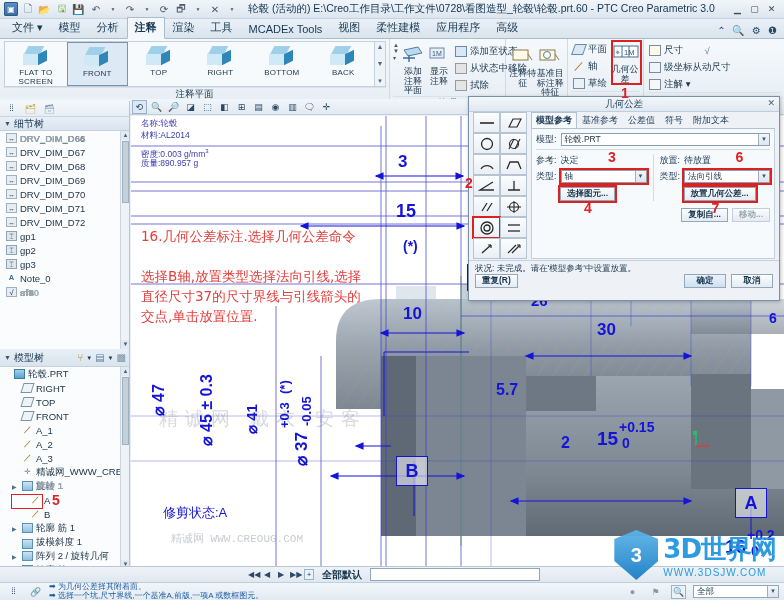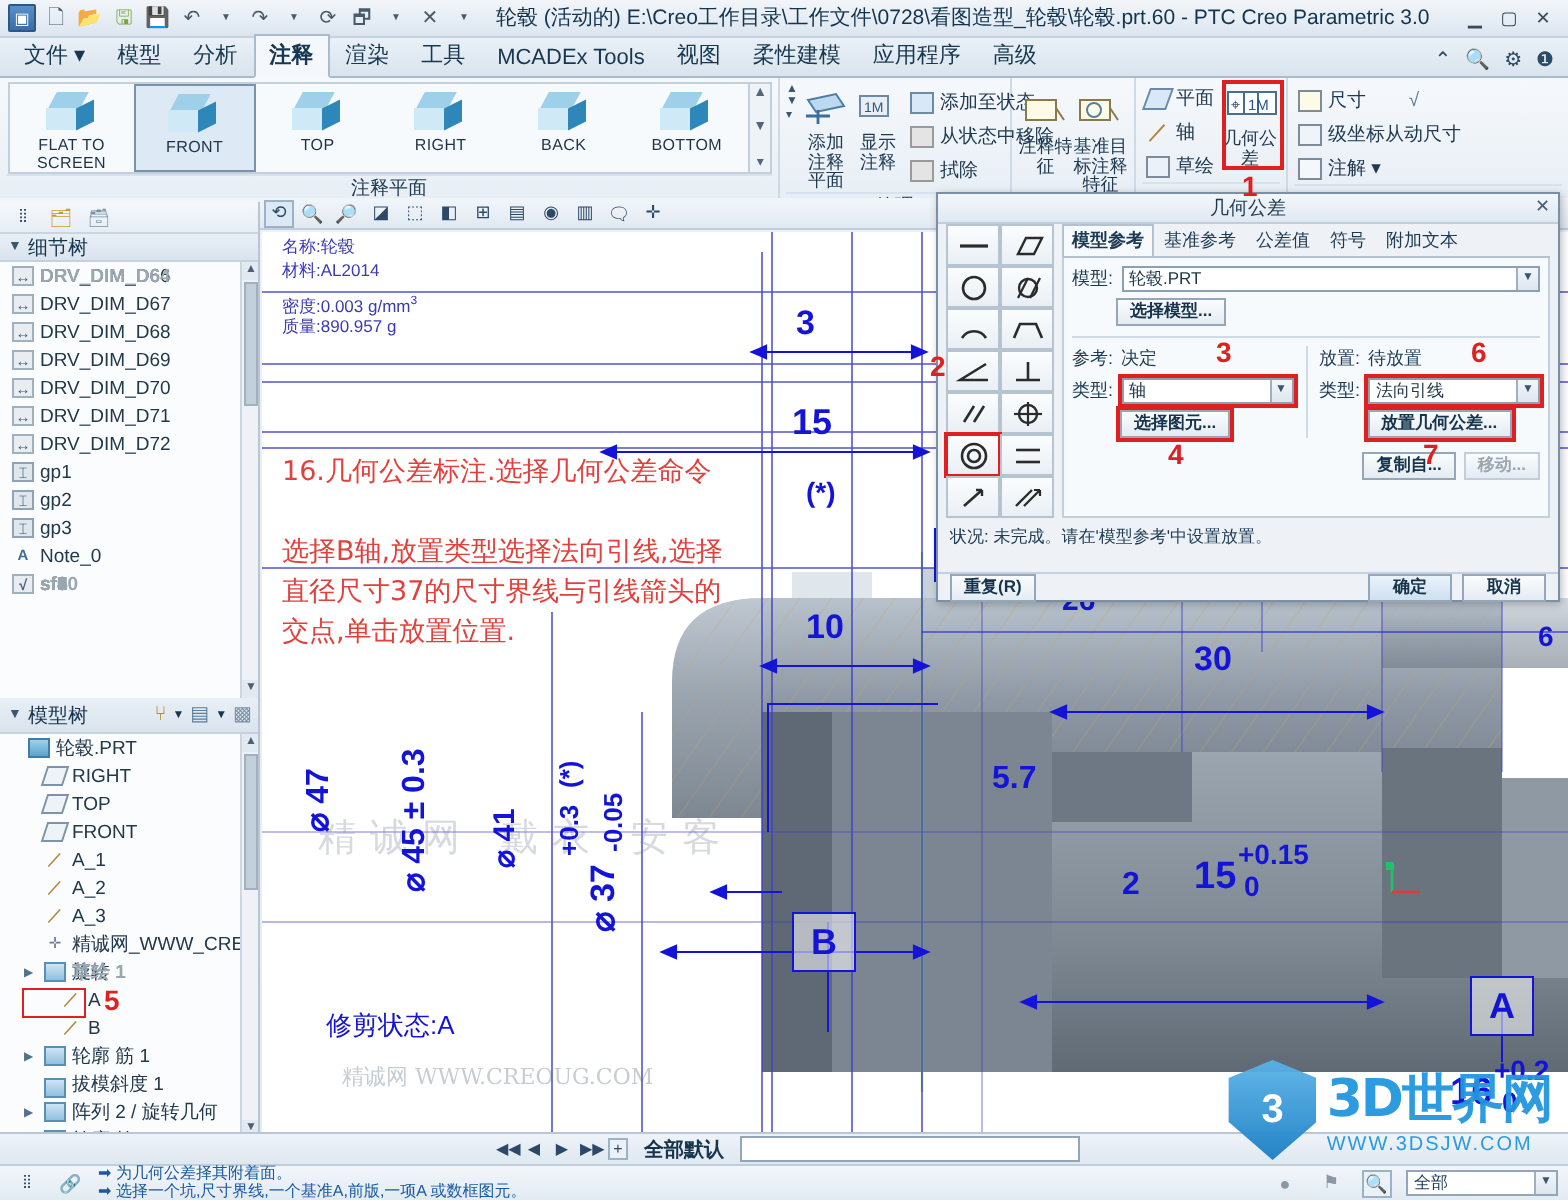--- a/index.html
+++ b/index.html
@@ -186,36 +186,36 @@
      font-size:6px; text-align:center; line-height:11px; color:#3a5771;}
   .fbtn { height:14px; background:linear-gradient(#fbfdfe,#e4ebf2);
      border:1px solid #94a7ba; font-size:8.5px; color:#16344c;
      display:inline-flex; align-items:center; justify-content:center; padding:0 6px;
      font-weight:bold; }
   .fbtn.dis { color:#9aa6b0; border-color:#c2cedb; }
   .redbox { outline:2px solid #e02020; outline-offset:0px; }
   .rednum { position:absolute; color:#e02020; font-size:14px; font-weight:bold;
      font-family:"Liberation Sans",sans-serif; }
   .dlg-status { font-size:8.5px; color:#1d3a52; padding:2px 6px; }
-  .dlg-foot { position:absolute; left:0; bottom:0; width:100%; height:14px;
+  .dlg-foot { position:absolute; left:0; bottom:0; width:100%; height:40px;
      border-top:1px solid #c4d1de; display:flex; align-items:center; padding:0 6px; }
 
   
   .bottombar { position:absolute; left:0; top:566px; width:784px; height:16px;
      background:linear-gradient(#eef3f8,#dfe7f0); border-top:1px solid #b9c7d5;
      display:flex; align-items:center; gap:4px; padding-left:248px; }
   .navbtn { font-size:8px; color:#2c4a68; width:10px; text-align:center; }
   .combo-small { height:13px; min-width:170px; background:#fff; border:1px solid #93a6b9;
      font-size:9px; color:#1d3a52; display:flex; align-items:center; padding-left:4px;}
   .statusbar { position:absolute; left:0; top:582px; width:784px; height:18px;
      background:linear-gradient(#f2f6fa,#e2eaf2); border-top:1px solid #c0cedc;
      display:flex; align-items:center; gap:5px; padding:0 5px; }
   .msg { font-size:8px; color:#1b5aa0; line-height:8.5px; }
   .status-right { margin-left:auto; display:flex; align-items:center; gap:6px; }
-  .sel-combo { width:76px; height:13px; background:#fff; border:1px solid #93a6b9;
+  .sel-combo { width:86px; height:13px; background:#fff; border:1px solid #93a6b9;
      font-size:8.5px; color:#1d3a52; display:flex; align-items:center; padding-left:3px;
      position:relative;}
 
   .logo3d { position:absolute; right:8px; bottom:20px; display:flex;
      align-items:center; gap:5px; opacity:.95; }
   .logo-shield { width:44px; height:50px; background:linear-gradient(#5bb4e8,#1a7ec4);
      clip-path: polygon(50% 0,100% 18%,100% 62%,50% 100%,0 62%,0 18%);
      display:flex; align-items:center; justify-content:center; }
   .logo-shield span { color:#fff; font-size:20px; font-weight:bold; }
   .logo-txt { font-family:"DejaVu Sans",sans-serif; font-weight:bold;
@@ -306,29 +306,29 @@
               <i class="f3"></i>
             </div>
           <div class="vlbl">RIGHT</div>
         </div>
         <div class="vitem">
           <div class="cube">
               <i class="f1"></i>
               <i class="f2"></i>
               <i class="f3"></i>
             </div>
-          <div class="vlbl">BACK</div>
+          <div class="vlbl">BOTTOM</div>
         </div>
         <div class="vitem">
           <div class="cube">
               <i class="f1"></i>
               <i class="f2"></i>
               <i class="f3"></i>
             </div>
-          <div class="vlbl">BOTTOM</div>
+          <div class="vlbl">BACK</div>
         </div>
         <div class="gal-scroll">
           <span>▲</span>
           <span>▼</span>
           <span>▾</span>
         </div>
       </div>
       <div class="rlabel">注释平面</div>
     </div>
 
@@ -639,21 +639,21 @@
       <div class="gtolcell" style="width:42px; font-size:16px;">0.1</div>
       <div class="gtolcell" style="width:30px; font-size:16px;">A</div>
     </div>
 
     <div class="datum" style="left:265px; top:340px; width:32px; height:30px; font-size:18px;">B</div>
 
     <div class="datum" style="left:604px; top:372px; width:32px; height:30px; font-size:18px;">A</div>
 
     <div class="dim" style="left:32px; top:388px; font-size:13px; font-weight:normal;">修剪状态:A</div>
 
-    <div class="wm" style="left:40px; top:415px; font-size:11px; color:rgba(90,110,130,.35);">精诚网 WWW.CREOUG.COM</div>
+    <div class="wm" style="left:40px; top:415px; font-size:11px; color:rgba(90,110,130,.35);font-family:Liberation Mono, monospace;">精诚网 WWW.CREOUG.COM</div>
   </div>
 
   <div class="leftcol">
     <div class="treetoolbar">
       <span class="tbtn">⦙⦙</span>
       <span class="tbtn" style="color:#c79b2c">🗂</span>
       <span class="tbtn" style="color:#7a92a8">🗃</span>
     </div>
     <div class="panelhdr">
       <span class="caret">▼</span>
@@ -954,23 +954,20 @@
           <div class="dtab">符号</div>
           <div class="dtab">附加文本</div>
         </div>
         <div class="dpanel">
           <div class="frow">
             <span class="flabel">模型:</span>
             <div class="fselect">
               <span>轮毂.PRT</span>
               <span class="arrow">▼</span>
             </div>
-          </div>
-          <div style="padding-left:22px; margin-bottom:5px;">
-            <div class="fbtn">选择模型...</div>
           </div>
           <div style="border-top:1px solid #d0dae4; padding-top:4px; display:flex; gap:6px;">
 
             <div style="flex:1; position:relative;">
               <div class="frow">
                 <span class="flabel">参考:</span>
                 <span class="flabel">决定</span>
               </div>
               <div class="frow">
                 <span class="flabel">类型:</span>

